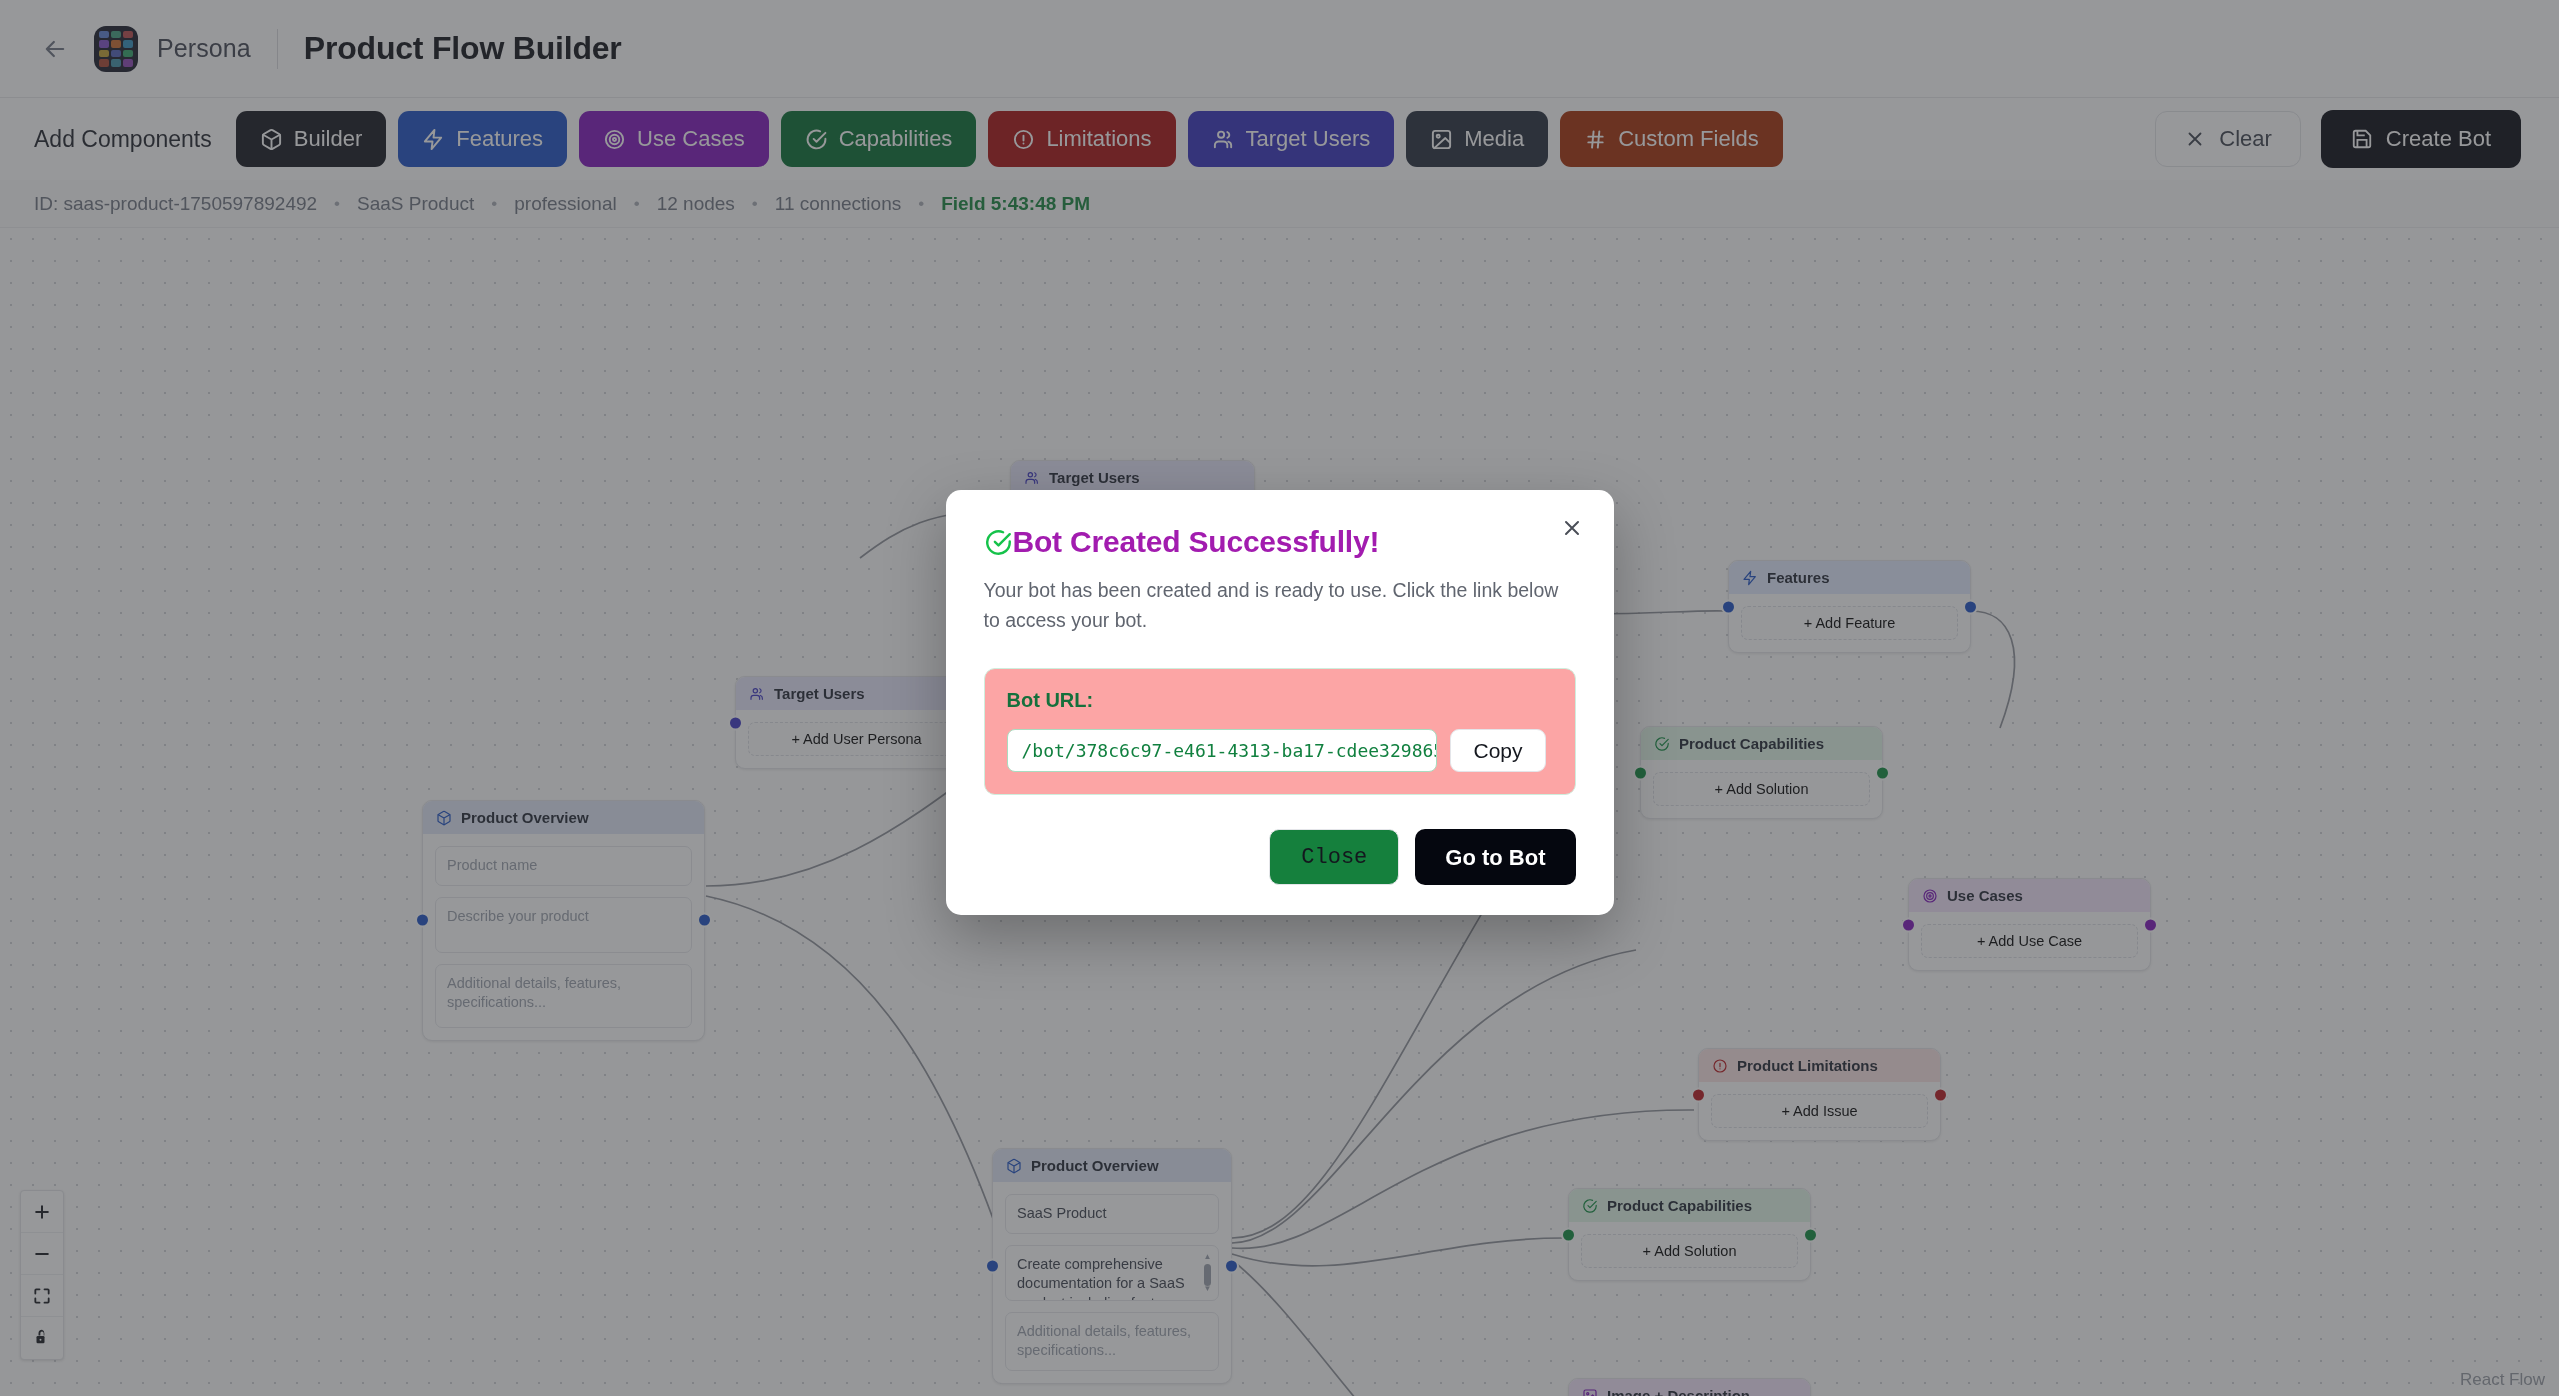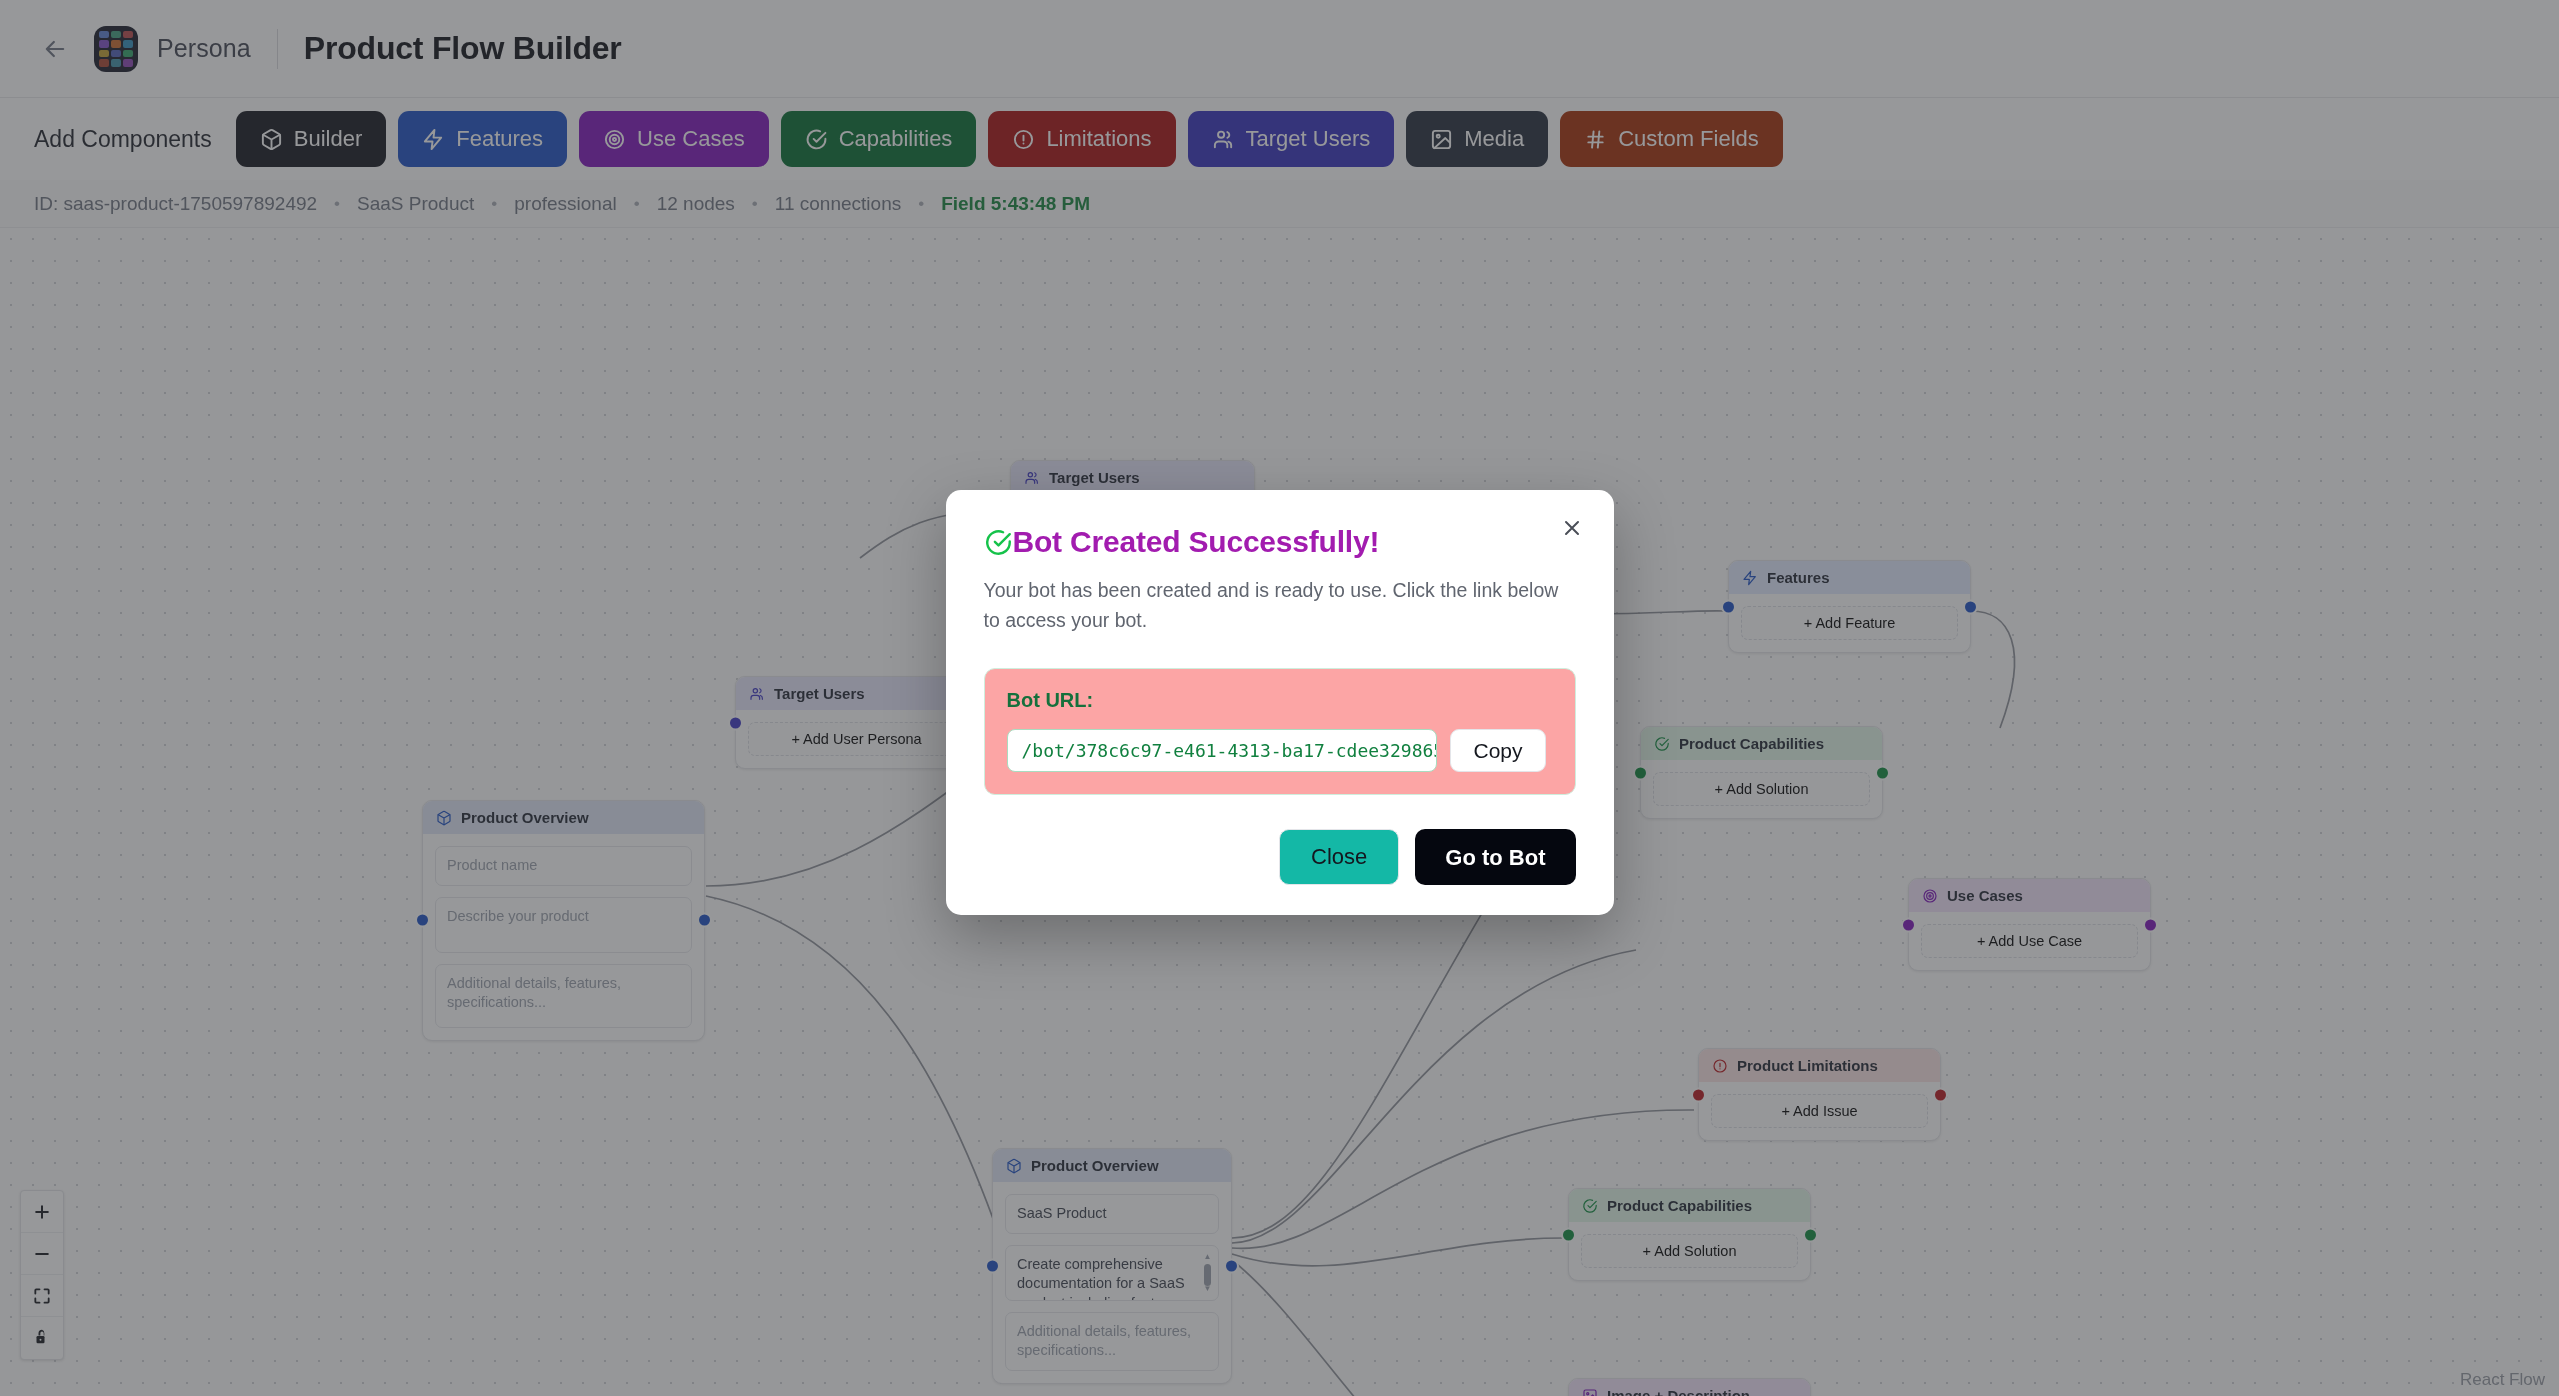--- a/index.html
+++ b/index.html
@@ -197,23 +197,23 @@
   }
   .btn-copy {
     border: 1px solid #e4e5e9; border-radius: 9px; background: #fff;
     padding: 0 22px; font-size: 21px; color: #15181f; cursor: pointer;
     font-family: inherit; white-space: nowrap;
   }
   .modal-actions {
     margin-top: 34px; display: flex; justify-content: flex-end; align-items: center; gap: 16px;
   }
   .btn-close {
-    border: 1px solid #e4e5e9; border-radius: 10px; background: #14b8a6;
+    border: 1px solid #e4e5e9; border-radius: 10px; background: #15803d;
     height: 56px; padding: 0 31px; font-size: 22px; color: #14171e;
-    cursor: pointer; font-family: Liberation Sans, sans-serif; margin-left: 32px;
+    cursor: pointer; font-family: Liberation Mono, monospace; margin-left: 32px;
   }
   .btn-goto {
     border: none; border-radius: 10px; background: #05070f;
     height: 56px; padding: 16px 30px; font-size: 22px; color: #fff;
     cursor: pointer; font-family: inherit; font-weight: 600;
   }
 </style>
 </head>
 <body>
 
@@ -315,20 +315,35 @@
         </button>
         <button class="chip" style="background: rgb(163, 44, 5);">
           <span class="ic">
             <svg viewBox="0 0 24 24" stroke-linecap="round" stroke-linejoin="round">
               <path d="M4.5 9h15M4.5 15h15M10 3.5 8.4 20.5M16 3.5 14.4 20.5"></path>
             </svg>
           </span>
           <span>Custom Fields</span>
         </button>
       </div>
+    <div class="rightactions">
+      <button class="btn-clear">
+        <svg viewBox="0 0 24 24">
+            <path d="M18 6 6 18M6 6l12 12" stroke-linecap="round"></path>
+          </svg>
+        <span>Clear</span>
+      </button>
+      <button class="btn-createbot">
+        <svg viewBox="0 0 24 24">
+            <path d="M19 21H5a2 2 0 0 1-2-2V5a2 2 0 0 1 2-2h11l5 5v11a2 2 0 0 1-2 2z"></path>
+            <path d="M17 21v-8H7v8M7 3v5h8"></path>
+          </svg>
+        <span>Create Bot</span>
+      </button>
+    </div>
   </div>
 
   <div class="statusbar">
     <span>ID: saas-product-1750597892492</span>
     <span class="sep">•</span>
     <span>SaaS Product</span>
     <span class="sep">•</span>
     <span>professional</span>
     <span class="sep">•</span>
     <span>12 nodes</span>

